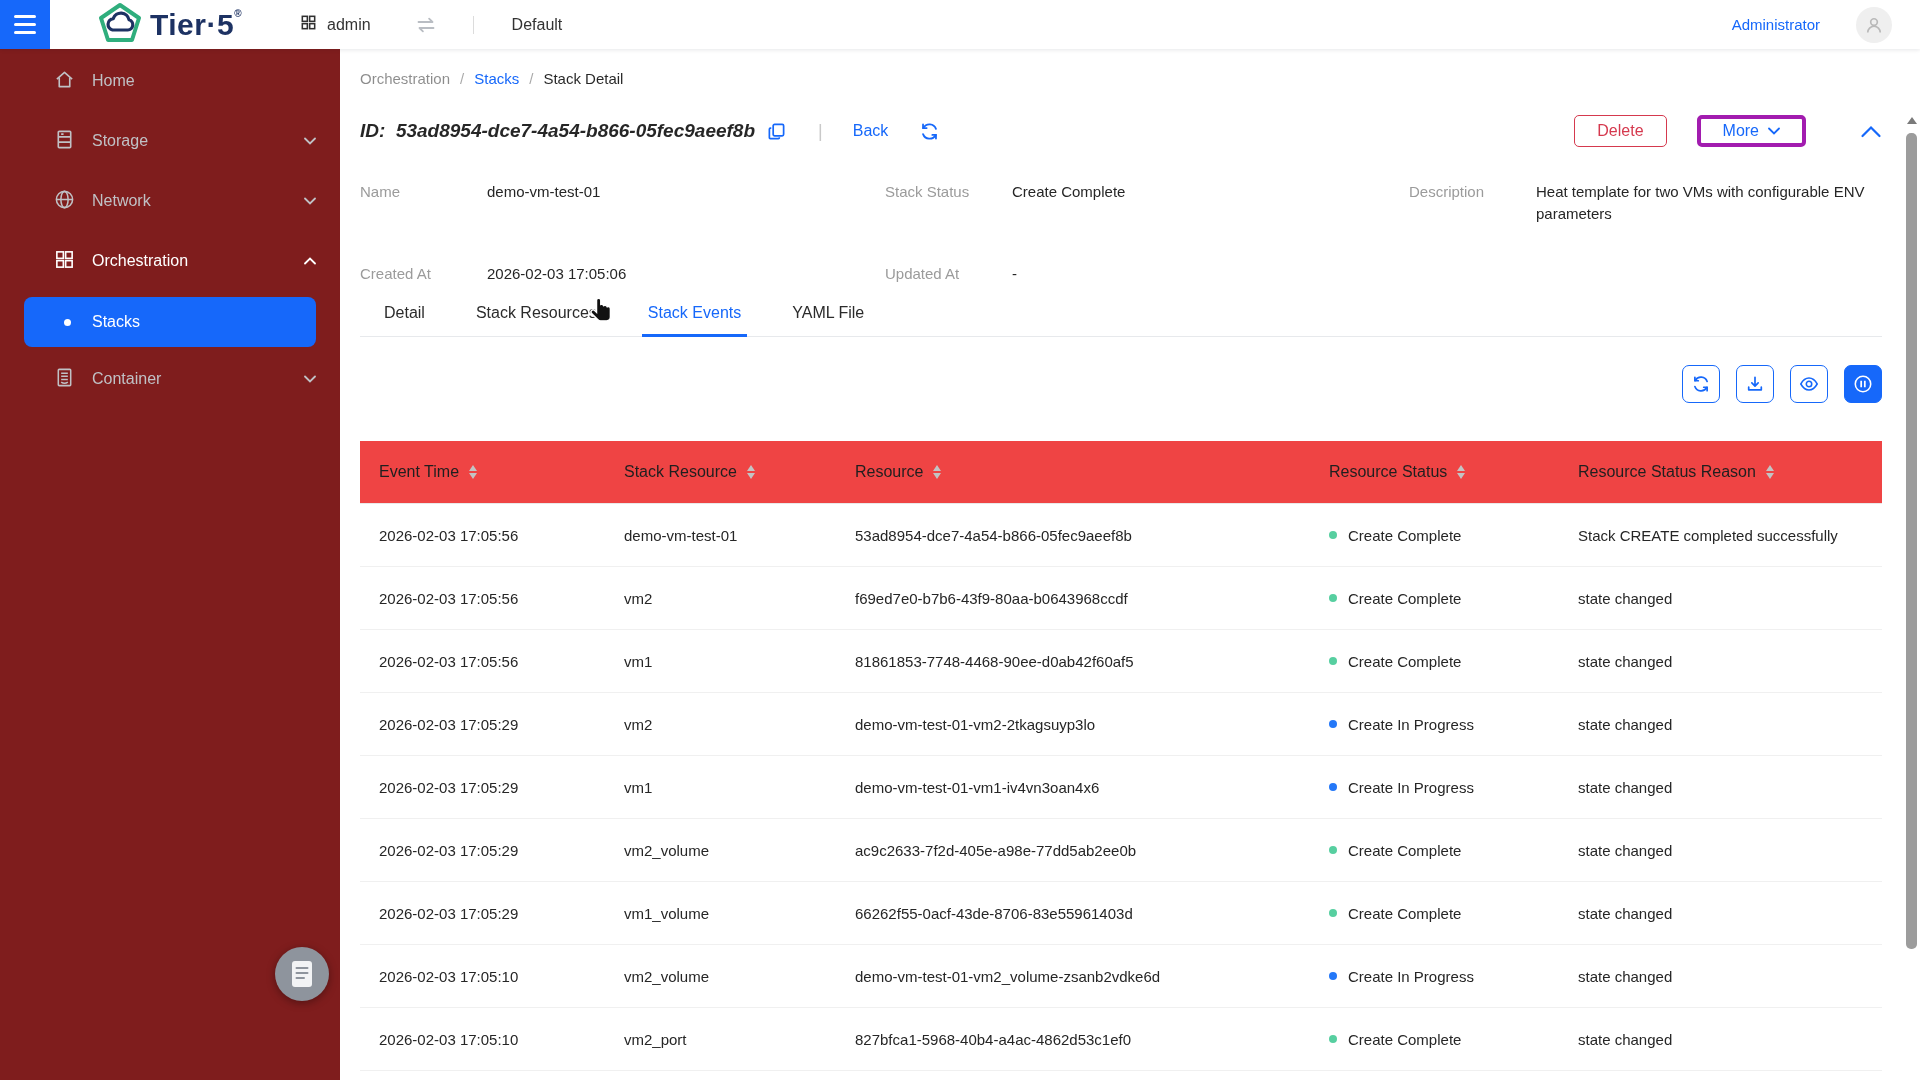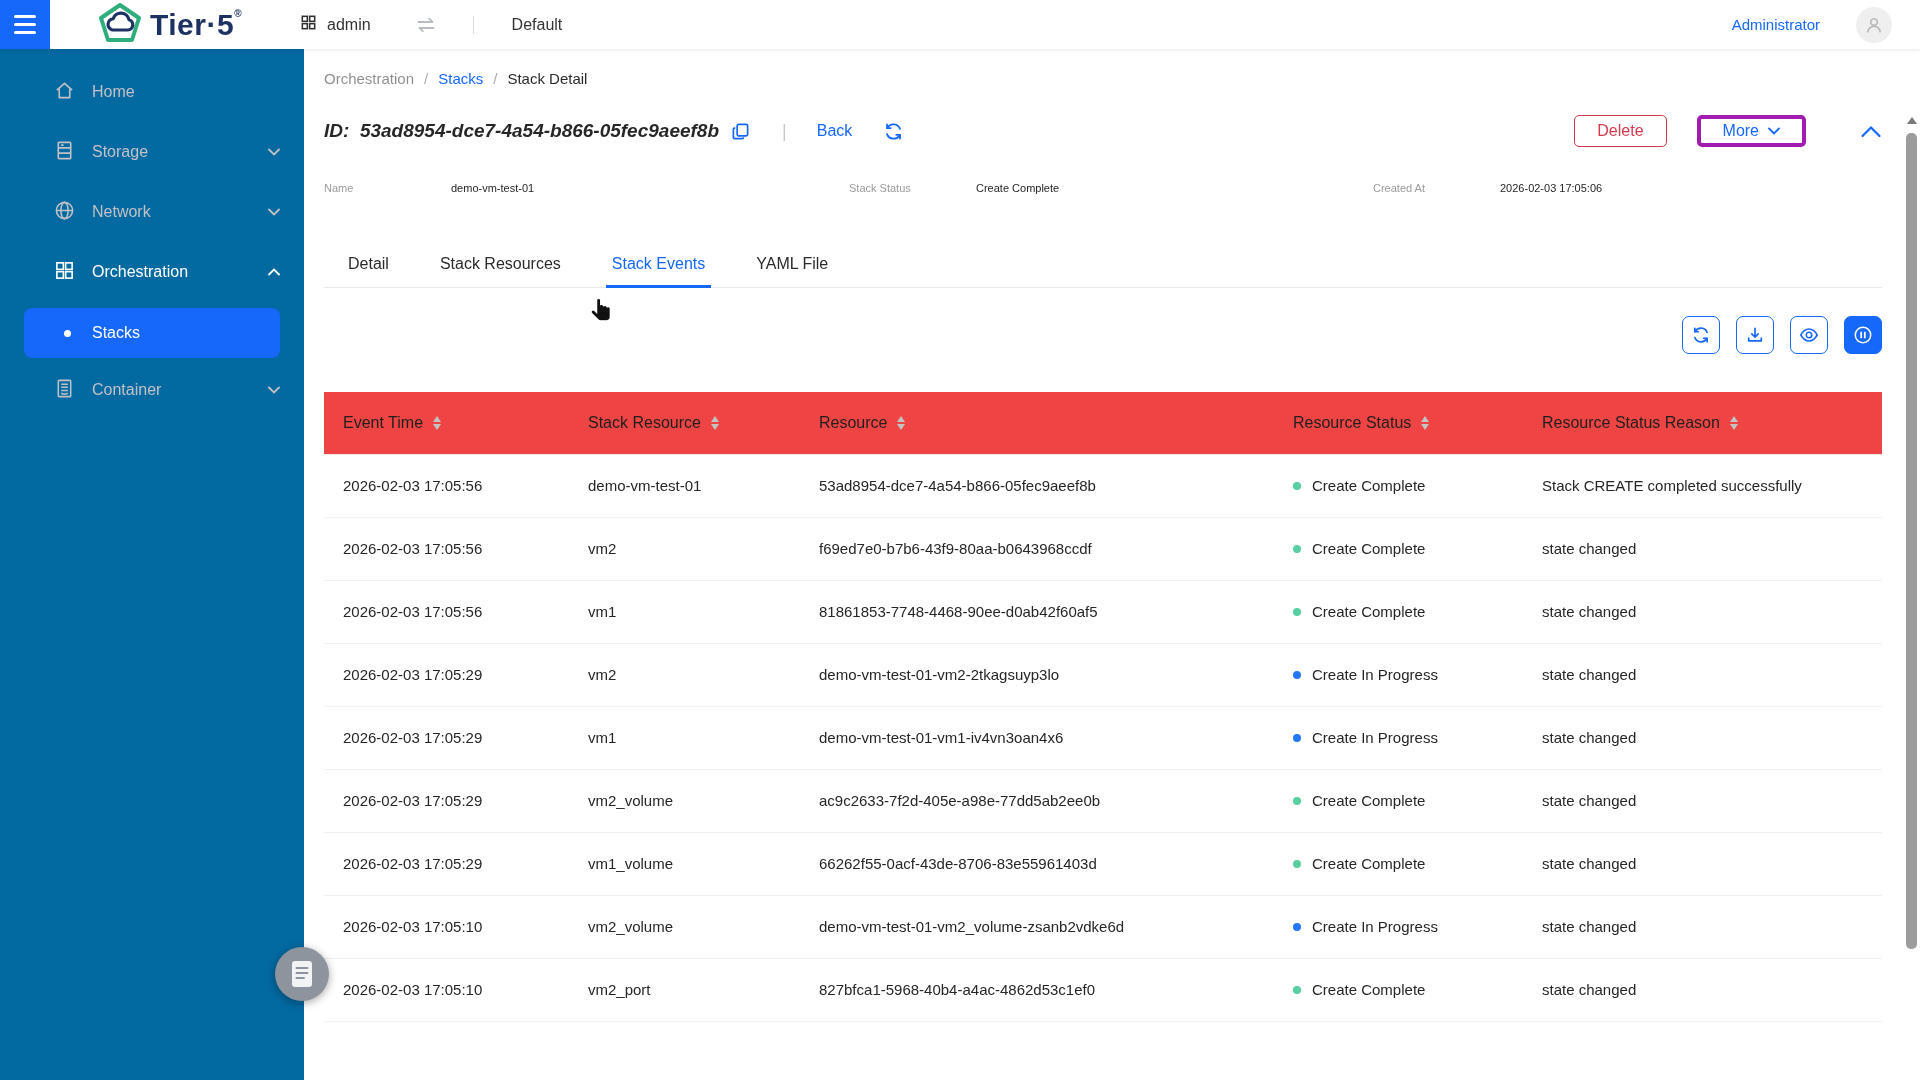--- a/index.html
+++ b/index.html
@@ -19,21 +19,21 @@
   .swap-icon { margin-left:44px; display:flex; }
   .tb-divider { width:1px; height:18px; background:#dcdcdc; margin-left:36px; }
   .region { margin-left:38px; font-size:16px; color:#333; }
   .tb-right { margin-left:auto; display:flex; align-items:center; }
   .user-role { color:#1668fa; font-size:15px; margin-right:36px; cursor:pointer; }
   .avatar { width:36px; height:36px; border-radius:50%; background:#efefef; display:flex;
             align-items:center; justify-content:center; margin-right:28px; cursor:pointer; }
 
   
   .layout { display:flex; height:1031px; }
-  .sidebar { width:304px; flex:none; background:#0369a1; padding-top:19px; color:#c0c1c5; }
+  .sidebar { width:340px; flex:none; background:#7f1d1d; padding-top:8px; color:#c0c1c5; }
   .side-item { height:48px; margin-bottom:12px; display:flex; align-items:center;
                padding:0 24px 0 54px; font-size:16px; cursor:pointer; }
   .side-item .lbl { margin-left:17px; }
   .side-item .chev { margin-left:auto; display:flex; }
   .side-item.expanded { color:#fff; }
   .side-sub { height:50px; margin:6px 24px 8px; border-radius:8px; background:#1668fa; color:#fff;
               display:flex; align-items:center; padding-left:40px; font-size:16px; cursor:pointer; }
   .side-sub .bullet { width:7px; height:7px; border-radius:50%; background:#fff; }
   .side-sub .lbl { margin-left:21px; }
 
@@ -55,21 +55,21 @@
   .sync-btn { margin-left:32px; display:flex; cursor:pointer; }
   .hdr-actions { margin-left:auto; display:flex; align-items:center; }
   .btn { height:32px; border-radius:5px; background:#fff; font-size:16px; display:flex;
          align-items:center; padding:0 22px; cursor:pointer; }
   .btn-danger { border:1px solid #d5394e; color:#d5394e; }
   .btn-more { border:4px solid #a21caf; color:#1668fa; margin-left:30px; gap:9px; }
   .collapse-btn { margin-left:54px; display:flex; cursor:pointer; }
 
   
   .info-grid { margin-top:30px; display:grid; grid-template-columns:525px 524px 1fr; row-gap:38px; }
-  .field { display:flex; font-size:11px; line-height:1.45; }
+  .field { display:flex; font-size:15px; line-height:1.45; }
   .flabel { width:127px; flex:none; color:#9b9b9b; }
   .fvalue { color:#262626; }
   .fvalue.desc { max-width:400px; }
 
   
   .tabs { margin-top:16px; display:flex; gap:47px; padding-left:22px;
           border-bottom:1px solid #e7e9ec; }
   .tab { font-size:16px; color:#2b2b2b; padding:4px 2px 14px; position:relative; cursor:pointer; }
   .tab.active { color:#1668fa; }
   .tab.active::after { content:''; position:absolute; left:-4px; right:-4px; bottom:-1px;
@@ -281,22 +281,30 @@
     <div class="info-grid">
       <div class="field">
           <span class="flabel">Name</span>
           <span class="fvalue">demo-vm-test-01</span>
         </div>
       <div class="field">
           <span class="flabel">Stack Status</span>
           <span class="fvalue">Create Complete</span>
         </div>
       <div class="field">
+          <span class="flabel">Description</span>
+          <span class="fvalue desc">Heat template for two VMs with configurable ENV parameters</span>
+        </div>
+      <div class="field">
           <span class="flabel">Created At</span>
           <span class="fvalue">2026-02-03 17:05:06</span>
+        </div>
+      <div class="field">
+          <span class="flabel">Updated At</span>
+          <span class="fvalue">-</span>
         </div>
       <div class="field"></div>
     </div>
 
     <div class="tabs">
       <div class="tab">Detail</div>
       <div class="tab">Stack Resources</div>
       <div class="tab active">Stack Events</div>
       <div class="tab">YAML File</div>
     </div>

